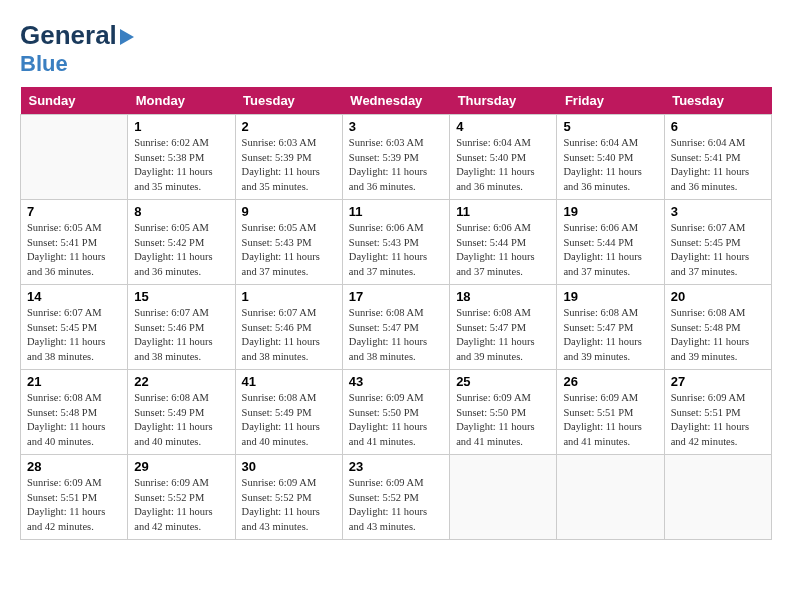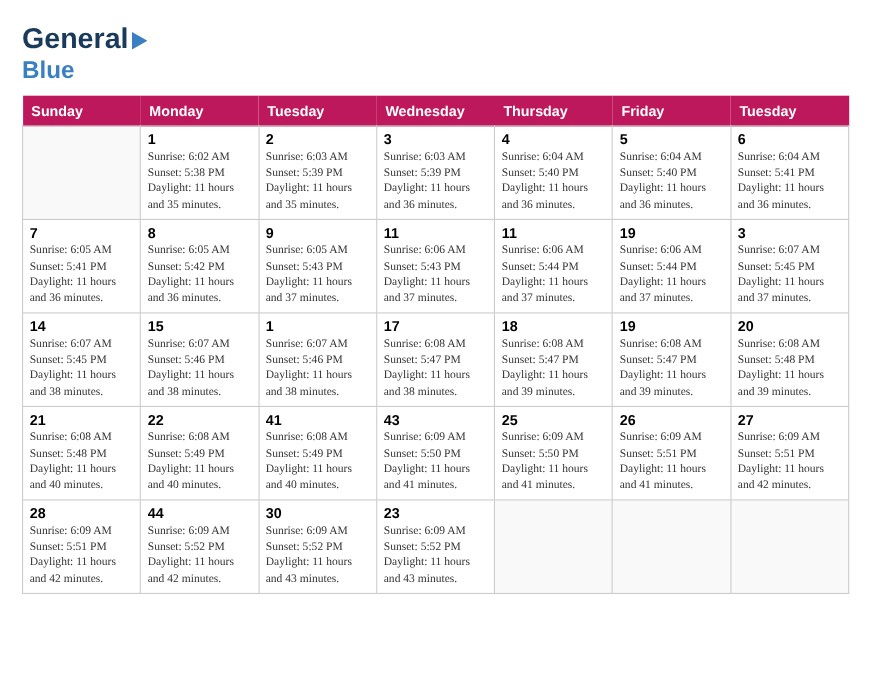--- a/index.html
+++ b/index.html
@@ -309,21 +309,21 @@
       </tr>
       <tr class="week-row">
         <td>
           <span class="day-num">28</span>
           <div class="cell-info" style="white-space: pre-line;">Sunrise: 6:09 AM
 Sunset: 5:51 PM
 Daylight: 11 hours
 and 42 minutes.</div>
         </td>
         <td>
-          <span class="day-num">44</span>
+          <span class="day-num">29</span>
           <div class="cell-info" style="white-space: pre-line;">Sunrise: 6:09 AM
 Sunset: 5:52 PM
 Daylight: 11 hours
 and 42 minutes.</div>
         </td>
         <td>
           <span class="day-num">30</span>
           <div class="cell-info" style="white-space: pre-line;">Sunrise: 6:09 AM
 Sunset: 5:52 PM
 Daylight: 11 hours

